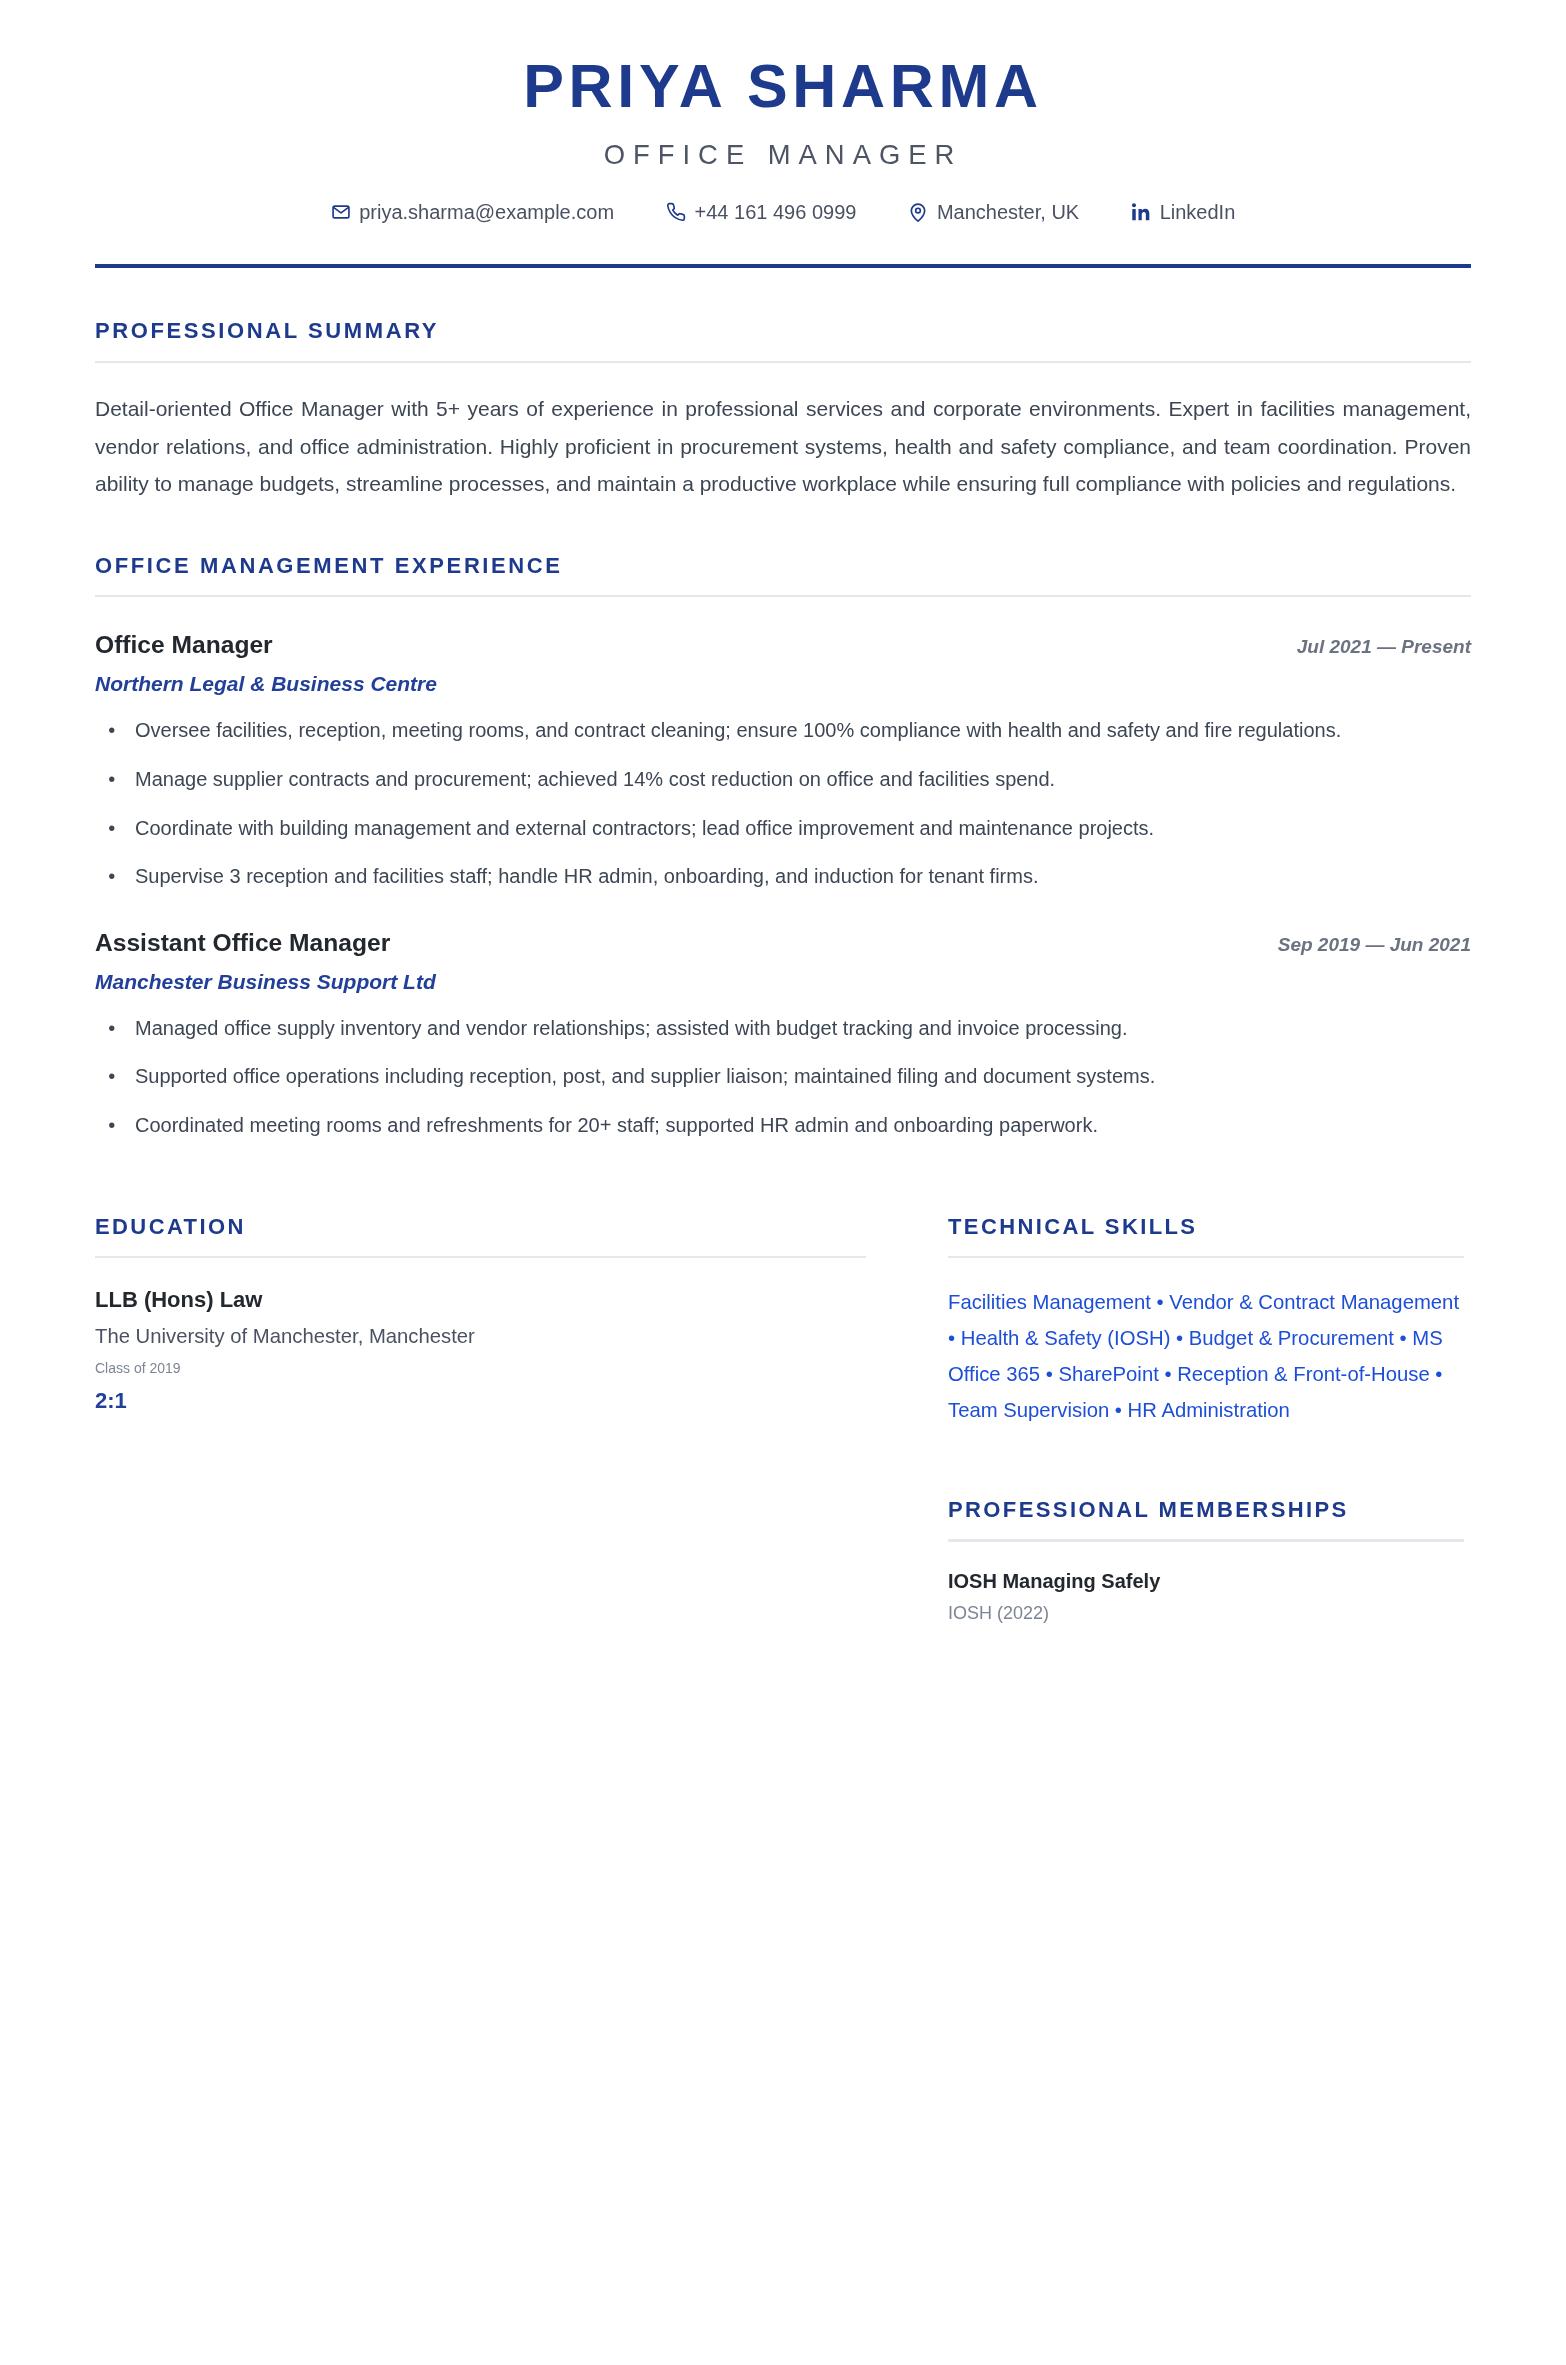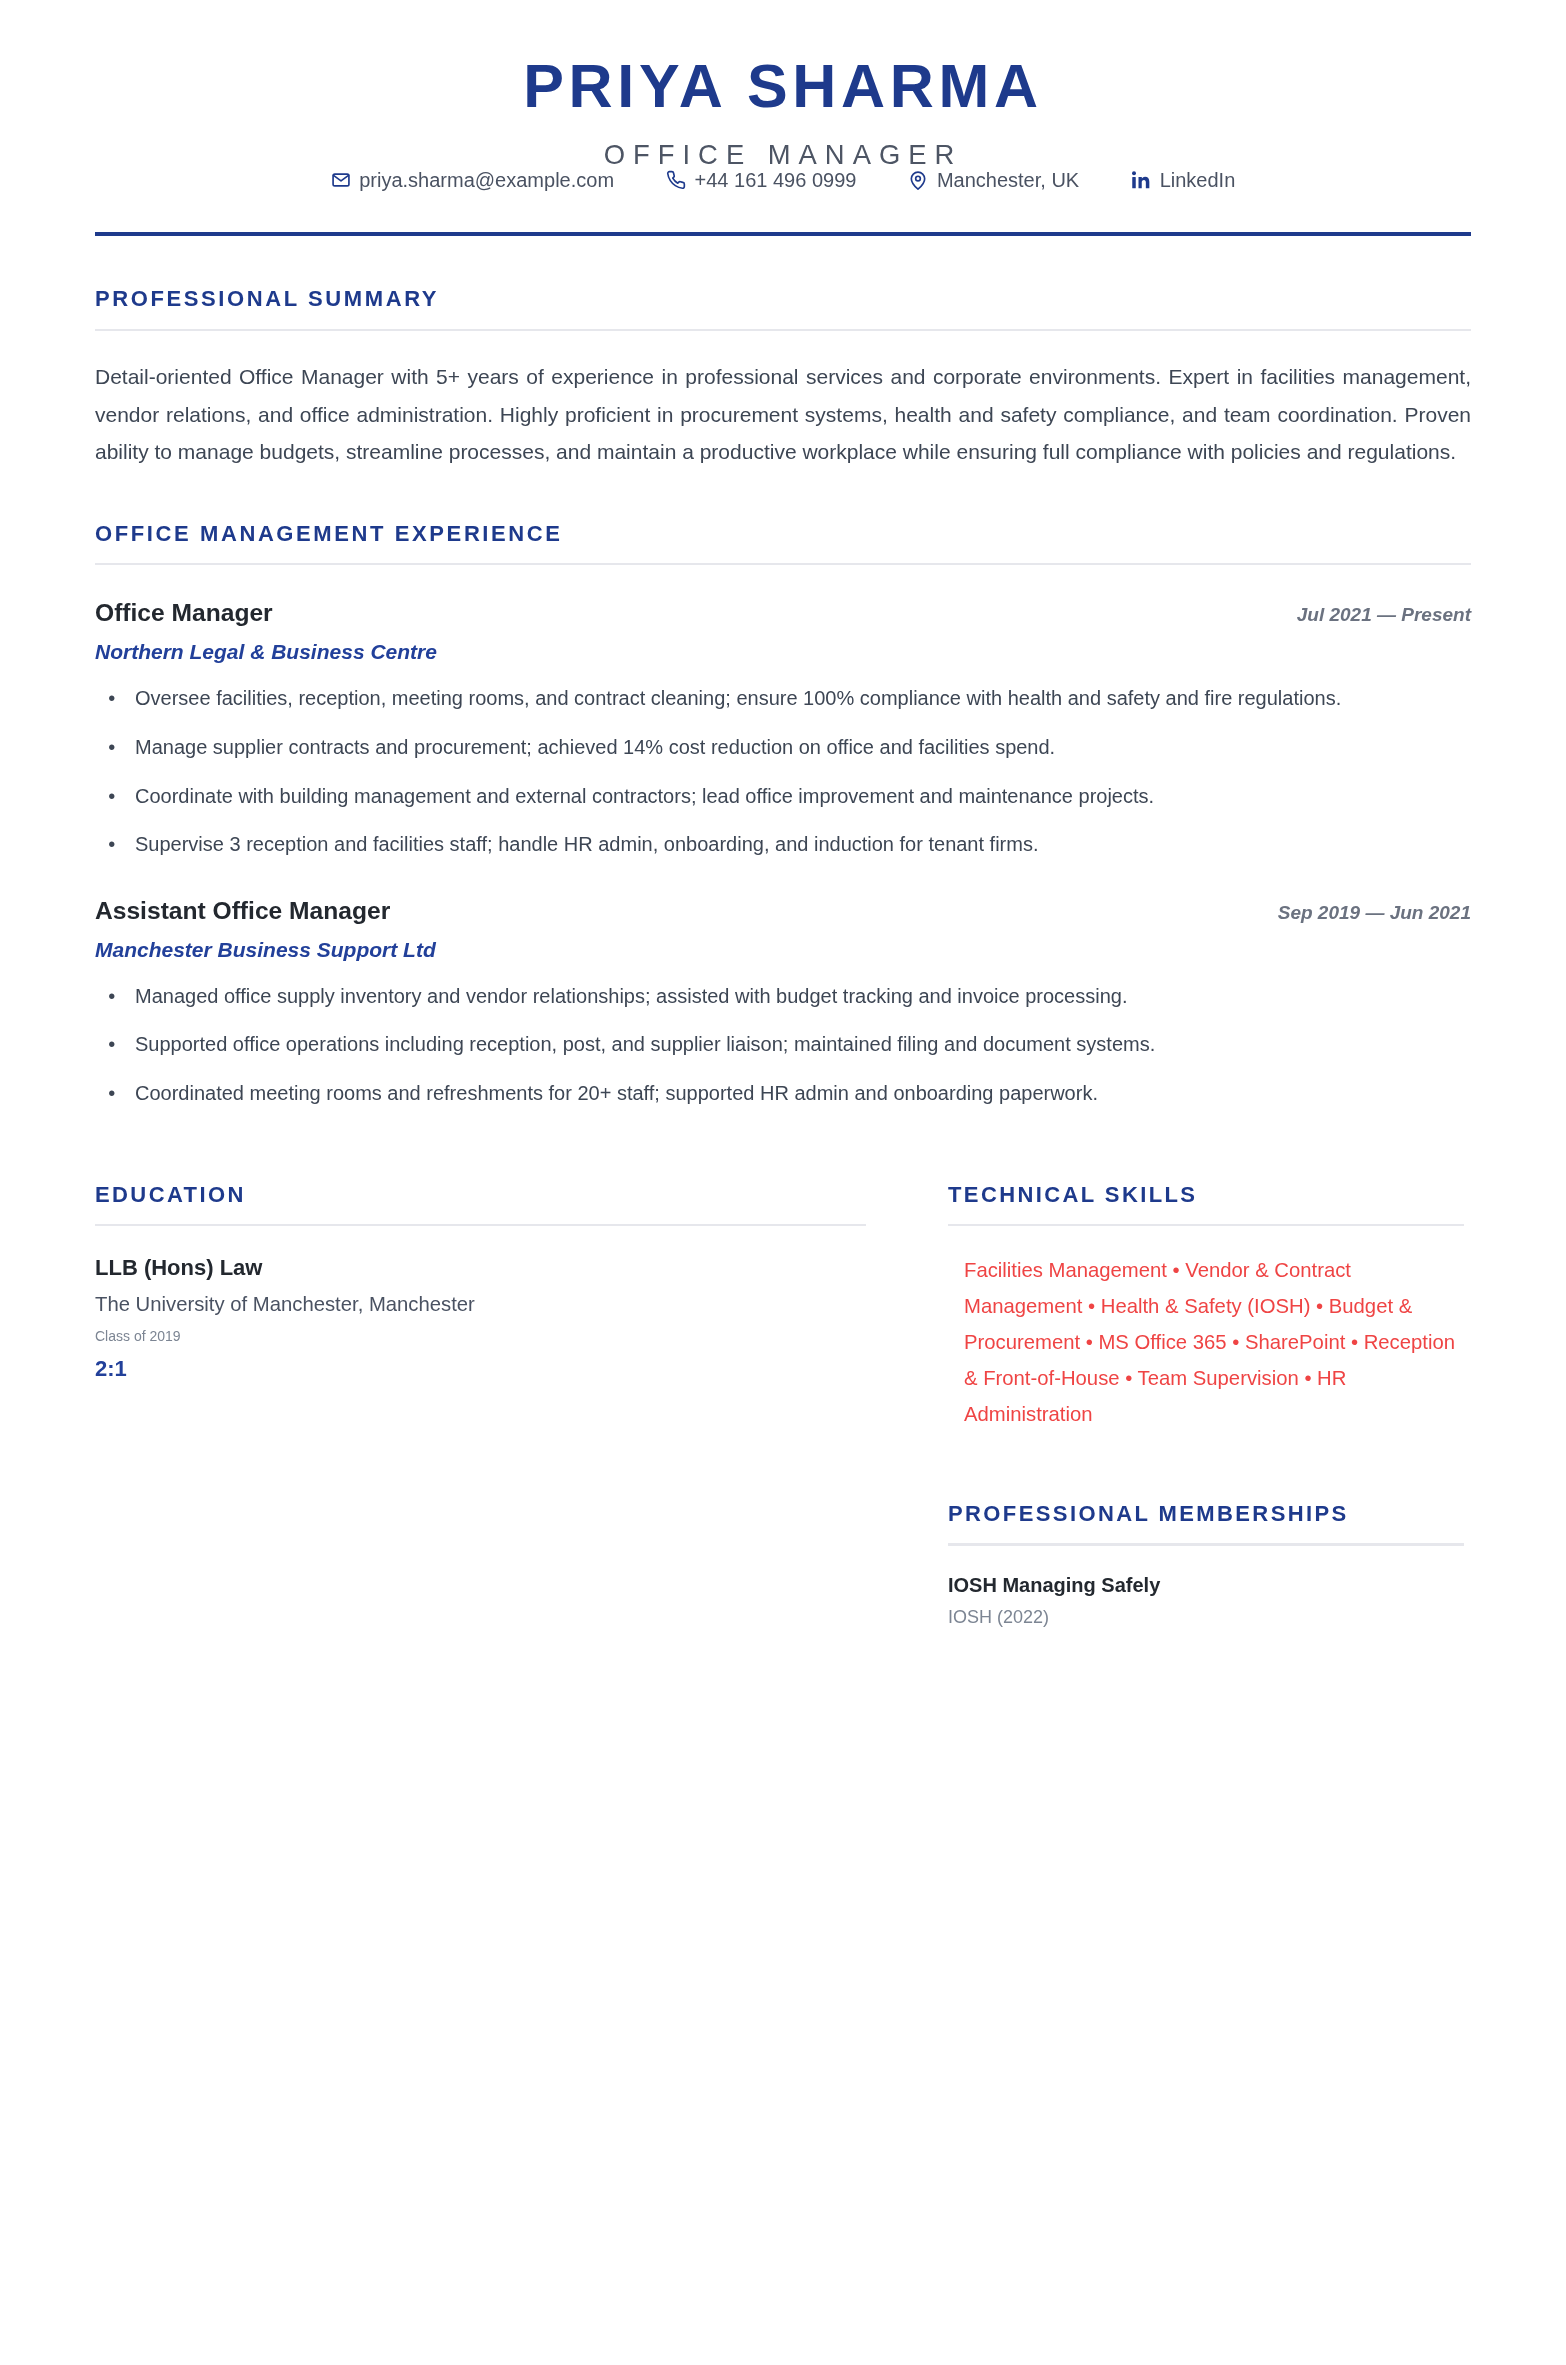--- a/index.html
+++ b/index.html
@@ -41,20 +41,21 @@
   .candidate-title {
     margin-top: 22px;
     font-size: 27.4px;
     font-weight: 400;
     color: #4d5564;
     letter-spacing: 8px;
     line-height: 1.1;
   }
 
   .contact-row {
+    margin-top: 32px;
     display: flex;
     justify-content: center;
     align-items: center;
     gap: 52px;
     flex-wrap: nowrap;
   }
 
   .contact-item {
     display: flex;
     align-items: center;
@@ -214,22 +215,21 @@
     font-size: 22px;
     font-weight: 700;
     color: #22409a;
     line-height: 1.3;
   }
 
   .skills-text {
     margin-top: 25.5px;
     font-size: 20.3px;
     line-height: 1.78;
-    color: #ef4444;
-    margin-left: 16px;
+    color: #1d4ed8;
   }
 
   .member-name {
     margin-top: 26.5px;
     font-size: 20px;
     font-weight: 700;
     color: #23282f;
     line-height: 1.3;
   }
 

